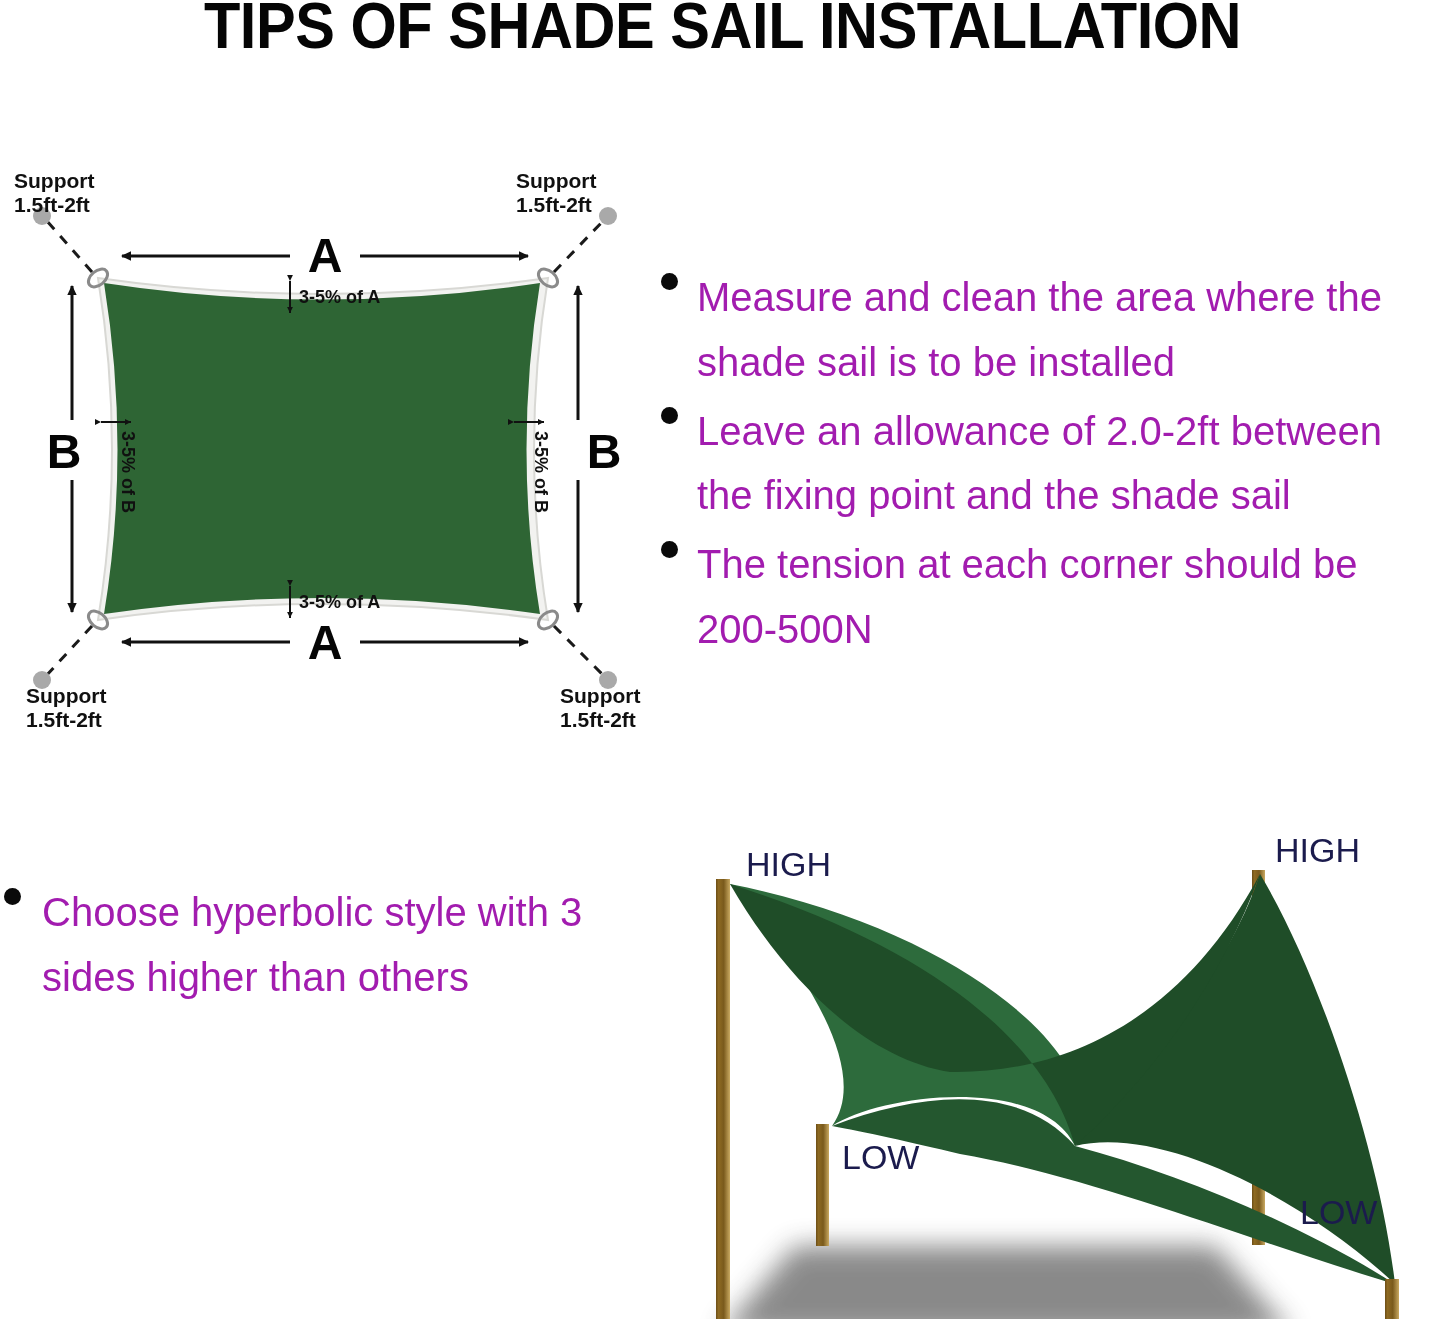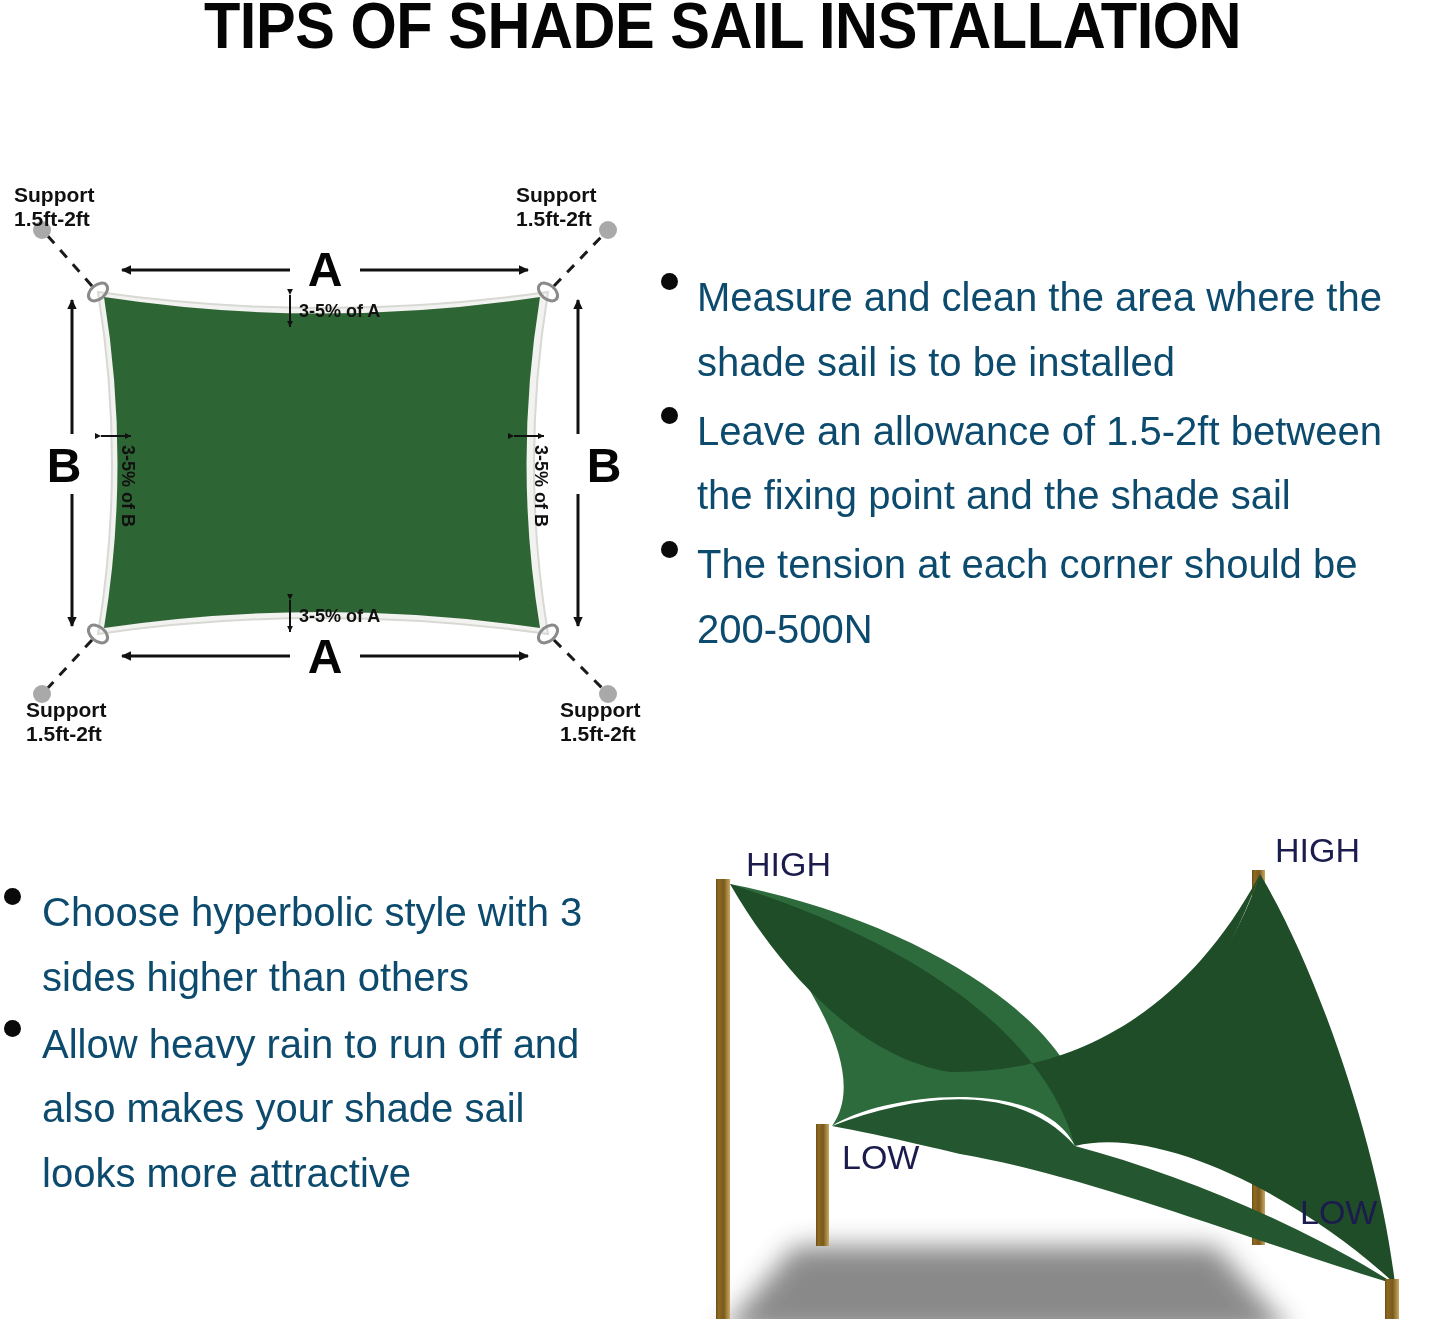--- a/index.html
+++ b/index.html
@@ -30,21 +30,21 @@
     transform: scaleX(0.93);
     transform-origin: center top;
     line-height: 1.0;
     white-space: nowrap;
     color: #050505;
   }
 
   
   .panel { position: absolute; }
 
-  #rect-diagram { left: 0px;   top: 164px; width: 640px; height: 580px; }
+  #rect-diagram { left: 0px;   top: 150px; width: 640px; height: 580px; }
   #tips-list    { left: 645px; top: 265px; width: 800px; height: 400px; }
   #hyper-list   { left: 0px;   top: 880px; width: 620px; height: 330px; }
   #hyper-diagram{ left: 620px; top: 824px; width: 825px; height: 539px; }
 
   
   ul.bullets {
     list-style: none;
     margin: 0;
     padding: 0;
   }
@@ -60,21 +60,21 @@
     width: 17px;
     height: 17px;
     background: #0a0a0a;
     border-radius: 50%;
   }
   ul.bullets li .txt {
     display: block;
     font-family: "Liberation Sans", sans-serif;
     font-weight: normal;
     line-height: 1.62;
-    color: #0c4a6e;
+    color: #a21caf;
   }
 
   #tips-list ul.bullets li .txt   { font-size: 40px; }
   #tips-list ul.bullets li        { margin-bottom: 4px; }
   #hyper-list ul.bullets li .txt  { font-size: 40px; }
   #hyper-list ul.bullets li       { margin-bottom: 2px; }
   #hyper-list ul.bullets li .dot  { left: 4px; }
   #hyper-list ul.bullets li       { padding-left: 42px; }
 
   
@@ -215,38 +215,34 @@
 </div>
 
 <div class="panel" id="tips-list">
   <ul class="bullets">
     <li>
       <span class="dot"></span>
       <span class="txt">Measure and clean the area where the shade sail is to be installed</span>
     </li>
     <li>
       <span class="dot"></span>
-      <span class="txt">Leave an allowance of 1.5-2ft between the fixing point and the shade sail</span>
+      <span class="txt">Leave an allowance of 2.0-2ft between the fixing point and the shade sail</span>
     </li>
     <li>
       <span class="dot"></span>
       <span class="txt">The tension at each corner should be 200-500N</span>
     </li>
   </ul>
 </div>
 
 <div class="panel" id="hyper-list">
   <ul class="bullets">
     <li>
       <span class="dot"></span>
       <span class="txt">Choose hyperbolic style with 3 sides higher than others</span>
-    </li>
-    <li>
-      <span class="dot"></span>
-      <span class="txt">Allow heavy rain to run off and also makes your shade sail looks more attractive</span>
     </li>
   </ul>
 </div>
 
 <div class="panel" id="hyper-diagram">
   <svg width="825" height="539" viewBox="0 0 825 539">
     <defs>
       <linearGradient id="postGrad" x1="0" y1="0" x2="1" y2="0">
         <stop offset="0%" stop-color="#6B4D16"></stop>
         <stop offset="18%" stop-color="#8E6A22"></stop>

